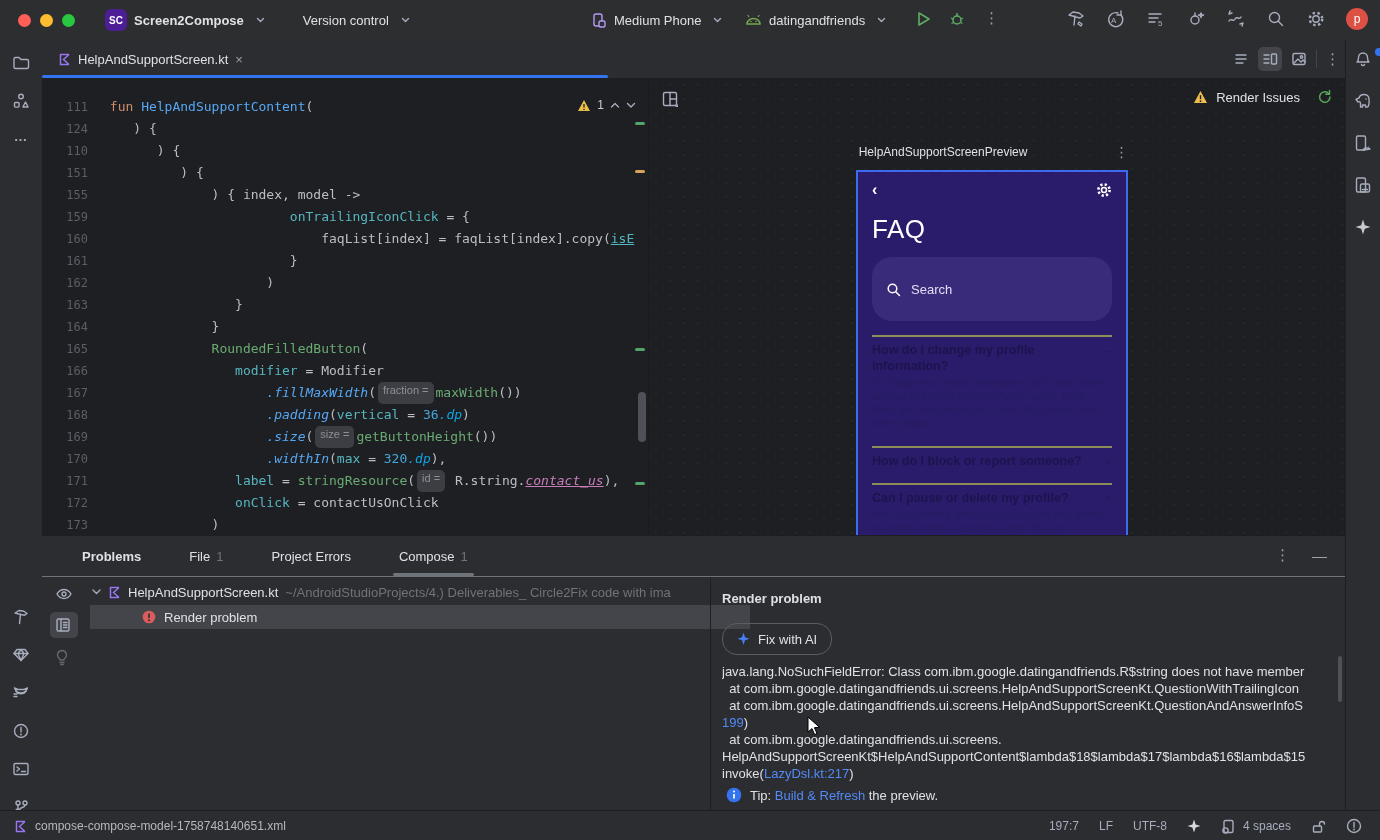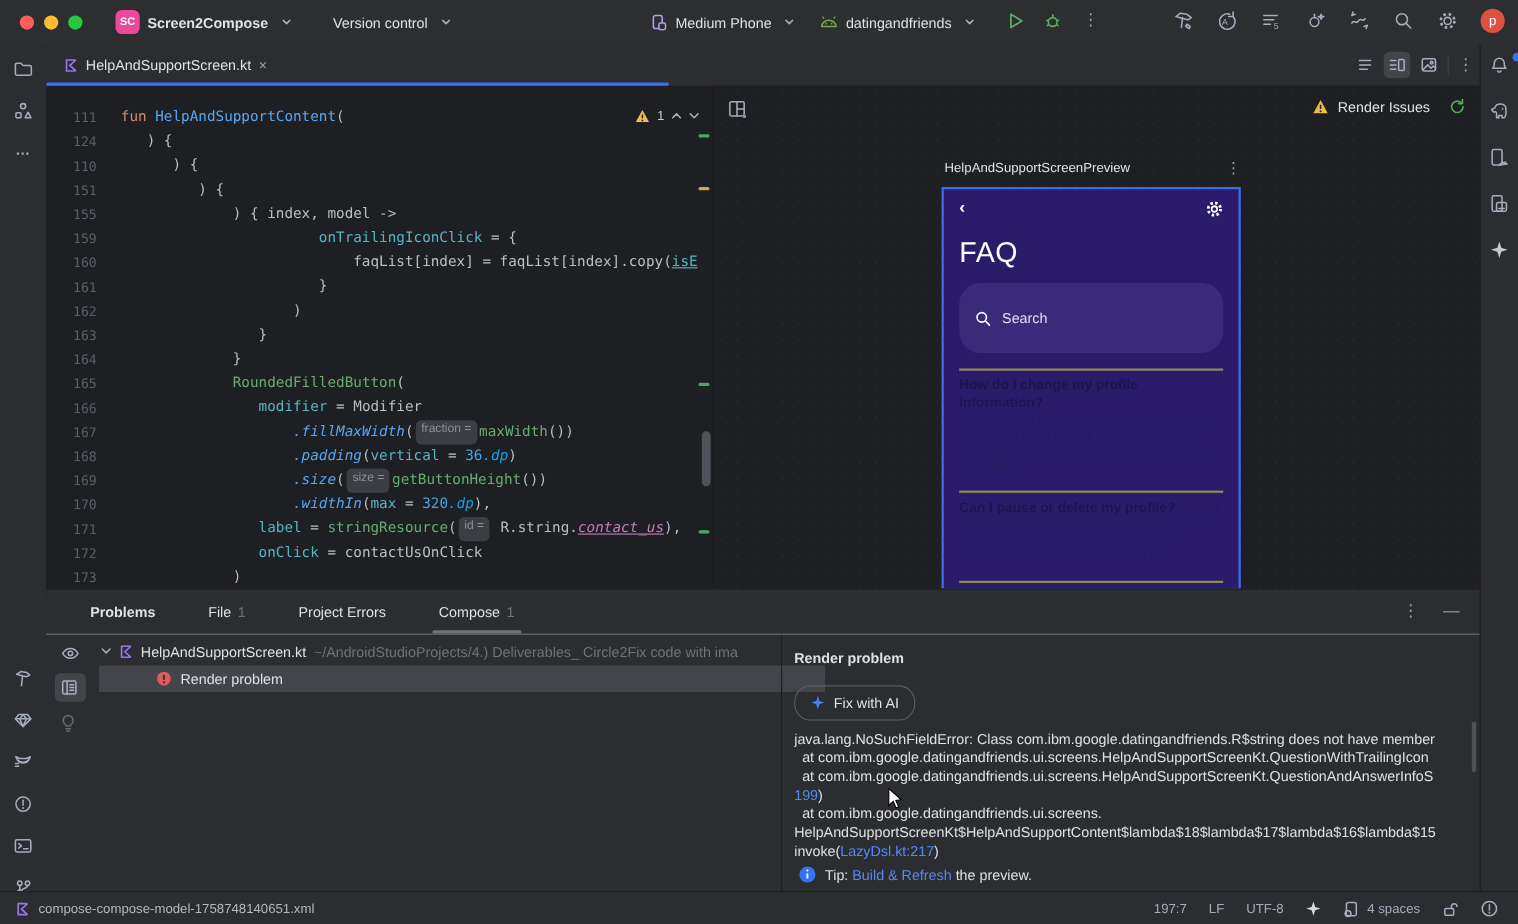--- a/index.html
+++ b/index.html
@@ -9,21 +9,21 @@
   .abs{position:absolute;}
   .row{display:flex;align-items:center;}
   svg{display:block;}
   .ic{stroke:#a8adbd;fill:none;stroke-width:1.4;stroke-linecap:round;stroke-linejoin:round;}
   .dim{color:#9da0a8;}
   .chev{margin-left:5px;}
   
   #titlebar{left:0;top:0;width:1380px;height:40px;background:#2d2e30;border-bottom:1px solid #222326;}
   .tl{width:13px;height:13px;border-radius:50%;display:inline-block;}
   .widget{display:flex;align-items:center;gap:7px;color:#dfe1e5;font-weight:600;font-size:13px;}
-  .badge-sc{width:22px;height:22px;border-radius:6px;background:#ec4899;color:#fff;font-size:10px;
+  .badge-sc{width:22px;height:22px;border-radius:6px;background:#4c1d95;color:#fff;font-size:10px;
             font-weight:700;display:flex;align-items:center;justify-content:center;}
   
   .stripe{background:#2b2d30;}
   .stripe-btn{width:42px;height:38px;display:flex;align-items:center;justify-content:center;}
   
   #topstrip{left:42px;top:40px;width:1338px;height:38px;background:#2b2d30;border-bottom:1px solid #1e1f22;}
   #tab{position:absolute;left:8px;top:0;height:38px;display:flex;align-items:center;gap:7px;padding:0 8px;}
   #progressbar{position:absolute;left:0;top:35px;width:566px;height:3px;background:#3574f0;border-radius:2px;}
   
   #editor{left:42px;top:92px;width:606px;height:457px;background:#1e1f22;overflow:hidden;
@@ -352,32 +352,32 @@
         <span style="color:#e3def5;font-size:13px;">Search</span>
       </div>
       <div style="margin-top:14px;">
           <div class="faq-item pad-exp">
             <div class="faq-q">
               <span>How do I change my profile information?</span>
               <span class="faq-ind">–</span>
             </div>
             <div class="faq-a">To change your profile information, go to your profile settings and select the 'Edit Profile' option. From there, you can update your name, bio, photos, and other details.</div>
           </div>
+          <div class="faq-item pad-col">
+            <div class="faq-q">
+              <span>How do I block or report someone?</span>
+              <span class="faq-ind">∨</span>
+            </div>
+          </div>
           <div class="faq-item pad-exp">
             <div class="faq-q">
               <span>Can I pause or delete my profile?</span>
               <span class="faq-ind">∧</span>
             </div>
             <div class="faq-a">Yes. If you need a break, you can pause your profile in settings. Want to leave for good? You can permanently delete your account there too.</div>
-          </div>
-          <div class="faq-item pad-col">
-            <div class="faq-q">
-              <span>How do I block or report someone?</span>
-              <span class="faq-ind">∨</span>
-            </div>
           </div>
         </div>
     </div>
   </div>
 
   <div class="abs stripe" style="left:1345px;top:40px;width:35px;height:770px;border-left:1px solid #1e1f22;">
     <div style="position:relative;margin:10px 0 0 7px;">
       <svg width="20" height="20">
           <path class="ic" d="M10 3a4.5 4.5 0 0 1 4.5 4.5c0 3.5 1.5 4.5 1.5 4.5H4s1.5-1 1.5-4.5A4.5 4.5 0 0 1 10 3z"></path>
           <path class="ic" d="M8.5 14.5a1.6 1.6 0 0 0 3 0"></path>

